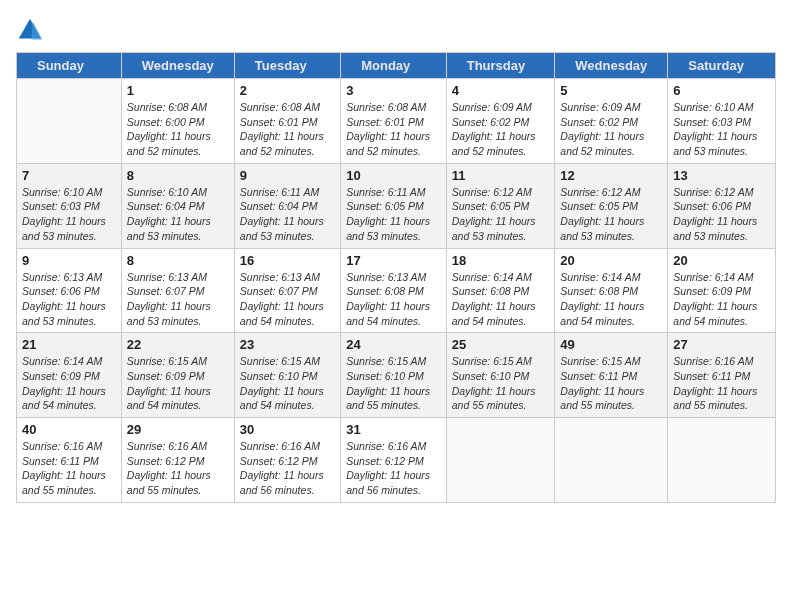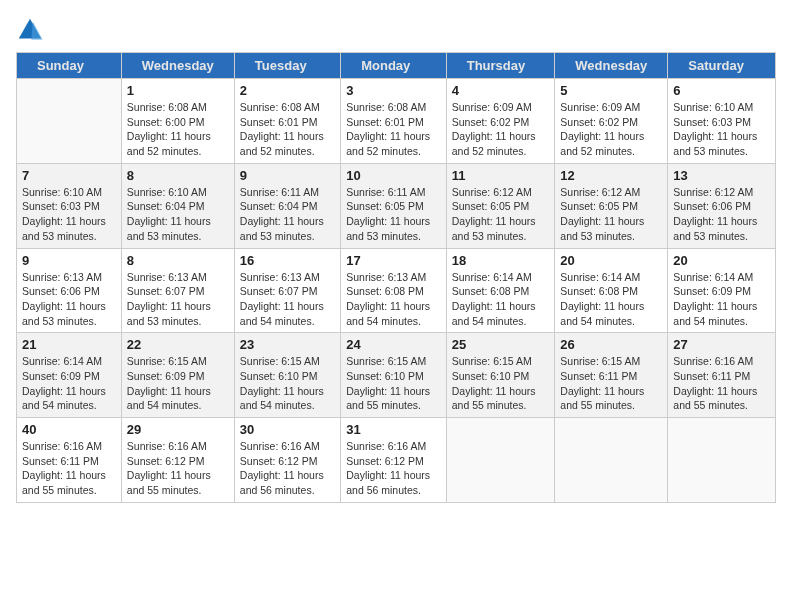--- a/index.html
+++ b/index.html
@@ -75,20 +75,21 @@
       font-size: 13px;
       font-weight: bold;
       color: #222;
       display: block;
       margin-bottom: 2px;
     }
     .day-info {
       color: #333;
       line-height: 1.4;
       font-size: 10.5px;
+      font-style: italic;
     }
     .empty-cell {
       background: #f9f9f9 !important;
     }
   </style>
 </head>
 <body>
 
 <div class="header">
   <div class="logo">
@@ -297,21 +298,21 @@
 and 55 minutes.</div>
         </td>
         <td>
           <span class="day-number">25</span>
           <div class="day-info" style="white-space: pre-line;">Sunrise: 6:15 AM
 Sunset: 6:10 PM
 Daylight: 11 hours
 and 55 minutes.</div>
         </td>
         <td>
-          <span class="day-number">26</span>
+          <span class="day-number">49</span>
           <div class="day-info" style="white-space: pre-line;">Sunrise: 6:15 AM
 Sunset: 6:11 PM
 Daylight: 11 hours
 and 55 minutes.</div>
         </td>
         <td>
           <span class="day-number">27</span>
           <div class="day-info" style="white-space: pre-line;">Sunrise: 6:16 AM
 Sunset: 6:11 PM
 Daylight: 11 hours

